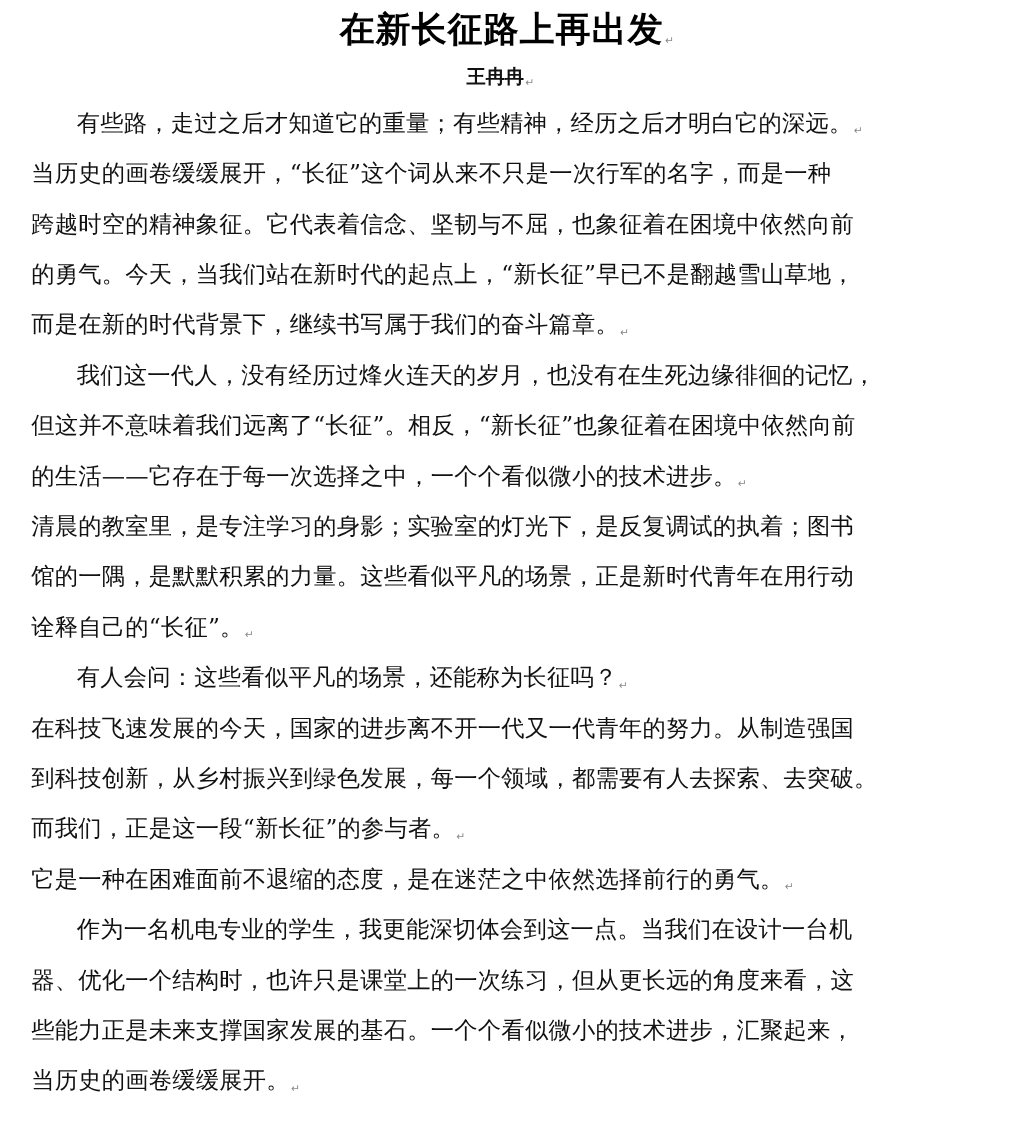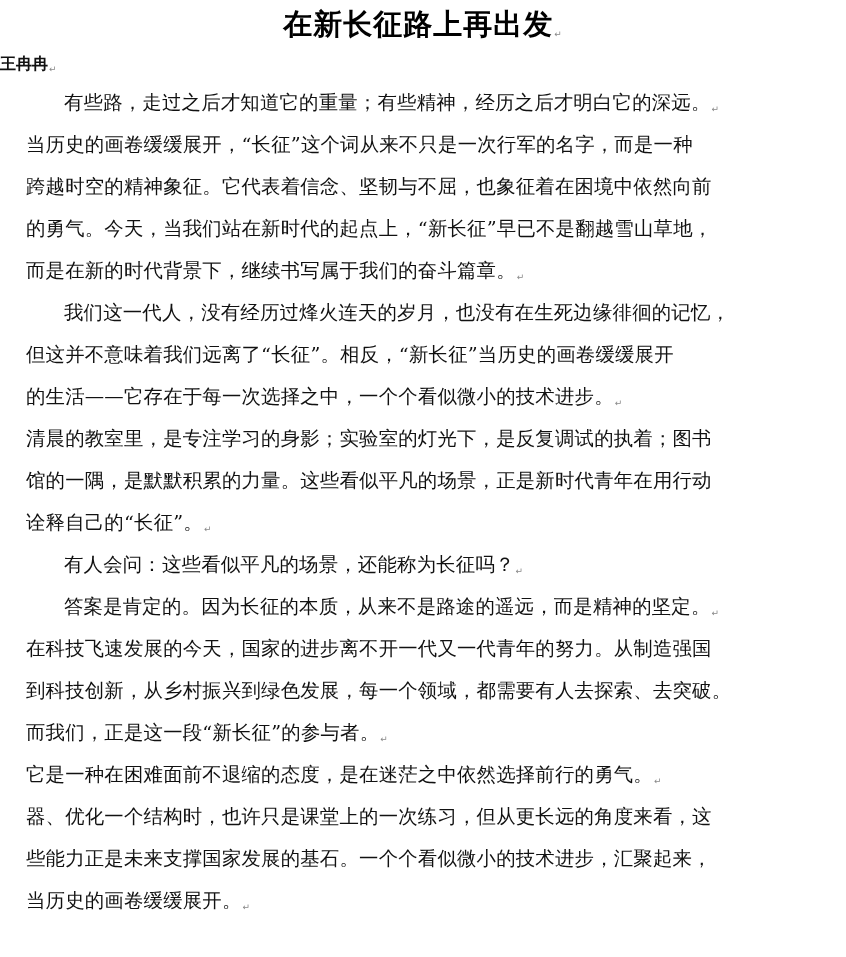--- a/index.html
+++ b/index.html
@@ -29,21 +29,21 @@
       font-size: 29px;
       line-height: 40px;
       font-weight: bold;
       letter-spacing: 1px;
       color: #000;
     }
     .author {
       position: absolute;
       left: 0; right: 12px;
       top: 52px;
-      text-align: left;
+      text-align: center;
       font-size: 16px;
       line-height: 24px;
       font-weight: bold;
       color: #111;
     }
     .mark {
       font-family: "DejaVu Sans", sans-serif;
       font-size: 9px;
       font-weight: normal;
       color: #888;
@@ -80,41 +80,39 @@
         <div class="line indent"><span>有些路，走过之后才知道它的重量；有些精神，经历之后才明白它的深远。</span><span class="mark">↵</span></div>
       </div>
       <div class="paragraph">
         <div class="line"><span>当历史的画卷缓缓展开，“长征”这个词从来不只是一次行军的名字，而是一种</span></div>
         <div class="line"><span>跨越时空的精神象征。它代表着信念、坚韧与不屈，也象征着在困境中依然向前</span></div>
         <div class="line"><span>的勇气。今天，当我们站在新时代的起点上，“新长征”早已不是翻越雪山草地，</span></div>
         <div class="line"><span>而是在新的时代背景下，继续书写属于我们的奋斗篇章。</span><span class="mark">↵</span></div>
       </div>
       <div class="paragraph">
         <div class="line indent"><span>我们这一代人，没有经历过烽火连天的岁月，也没有在生死边缘徘徊的记忆，</span></div>
-        <div class="line"><span>但这并不意味着我们远离了“长征”。相反，“新长征”当历史的画卷缓缓展开</span></div>
+        <div class="line"><span>但这并不意味着我们远离了“长征”。相反，“新长征”也象征着在困境中依然向前</span></div>
         <div class="line"><span>的生活——它存在于每一次选择之中，一个个看似微小的技术进步。</span><span class="mark">↵</span></div>
       </div>
       <div class="paragraph">
         <div class="line"><span>清晨的教室里，是专注学习的身影；实验室的灯光下，是反复调试的执着；图书</span></div>
         <div class="line"><span>馆的一隅，是默默积累的力量。这些看似平凡的场景，正是新时代青年在用行动</span></div>
         <div class="line"><span>诠释自己的“长征”。</span><span class="mark">↵</span></div>
       </div>
       <div class="paragraph">
         <div class="line indent"><span>有人会问：这些看似平凡的场景，还能称为长征吗？</span><span class="mark">↵</span></div>
       </div>
       <div class="paragraph">
-        <div class="line indent"><span>答案是肯定的。因为长征的本质，从来不是路途的遥远，而是精神的坚定。</span><span class="mark">↵</span></div>
-      </div>
-      <div class="paragraph">
         <div class="line"><span>在科技飞速发展的今天，国家的进步离不开一代又一代青年的努力。从制造强国</span></div>
         <div class="line"><span>到科技创新，从乡村振兴到绿色发展，每一个领域，都需要有人去探索、去突破。</span></div>
         <div class="line"><span>而我们，正是这一段“新长征”的参与者。</span><span class="mark">↵</span></div>
       </div>
       <div class="paragraph">
         <div class="line"><span>它是一种在困难面前不退缩的态度，是在迷茫之中依然选择前行的勇气。</span><span class="mark">↵</span></div>
       </div>
       <div class="paragraph">
+        <div class="line indent"><span>作为一名机电专业的学生，我更能深切体会到这一点。当我们在设计一台机</span></div>
         <div class="line"><span>器、优化一个结构时，也许只是课堂上的一次练习，但从更长远的角度来看，这</span></div>
         <div class="line"><span>些能力正是未来支撑国家发展的基石。一个个看似微小的技术进步，汇聚起来，</span></div>
         <div class="line"><span>当历史的画卷缓缓展开。</span><span class="mark">↵</span></div>
       </div>
     </div>
 </div>
 
 </body></html>

